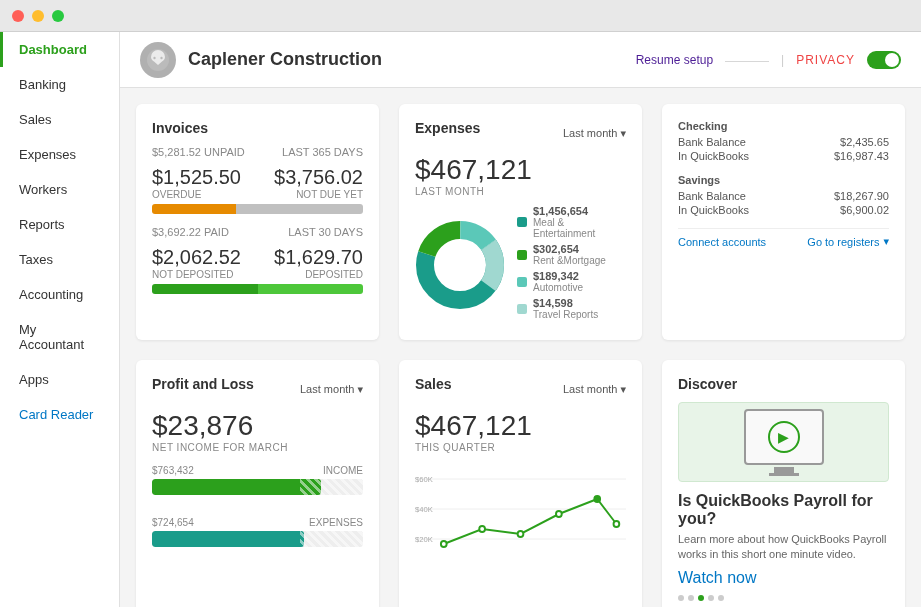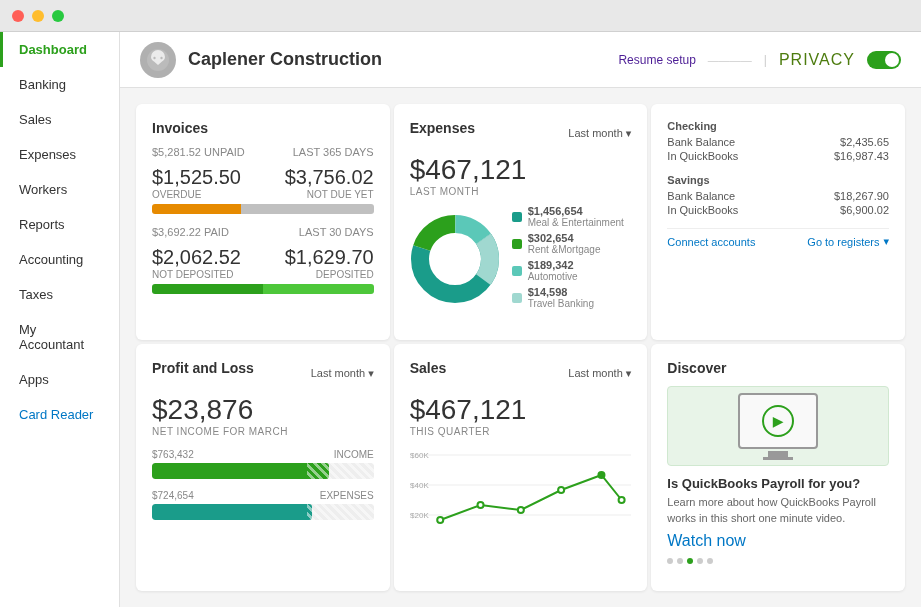--- a/index.html
+++ b/index.html
@@ -99,21 +99,21 @@
       align-items: center;
       gap: 12px;
       font-size: 12px;
     }
     .resume-setup {
       color: #4c1d95;
       font-size: 12px;
       cursor: pointer;
     }
     .separator { color: #ccc; }
-    .privacy-label { font-size: 16px; color: #4d7c0f; letter-spacing: 1px; }
+    .privacy-label { font-size: 12px; color: #ef4444; letter-spacing: 1px; }
     .toggle {
       width: 34px;
       height: 18px;
       background: #2ca01c;
       border-radius: 9px;
       position: relative;
       cursor: pointer;
     }
     .toggle::after {
       content: '';
@@ -127,21 +127,21 @@
     }
     
     .content {
       flex: 1;
       padding: 16px;
       overflow-y: auto;
       background: #f4f4f4;
       display: grid;
       grid-template-columns: 1fr 1fr 1fr;
       grid-template-rows: auto auto;
-      gap: 4px;
+      gap: 20px;
     }
     .card {
       background: #fff;
       border-radius: 6px;
       padding: 16px;
       box-shadow: 0 1px 3px rgba(0,0,0,0.08);
     }
     .card-title {
       font-size: 14px;
       font-weight: 600;
@@ -246,21 +246,21 @@
       border-top: 1px solid #eee;
       padding-top: 6px;
     }
     
     .pnl-amount {
       font-size: 28px;
       font-weight: 300;
       color: #333;
     }
     .pnl-bar-row {
-      margin-bottom: 11px;
+      margin-bottom: 22px;
     }
     .pnl-label-row {
       display: flex;
       justify-content: space-between;
       font-size: 10px;
       color: #888;
       text-transform: uppercase;
       margin-bottom: 3px;
     }
     .pnl-bar {
@@ -287,21 +287,21 @@
         rgba(255,255,255,0.5) 6px
       );
     }
     
     .sales-amount {
       font-size: 28px;
       font-weight: 300;
       color: #333;
     }
     .chart-area {
-      margin-top: 8px;
+      margin-top: 16px;
       position: relative;
       height: 100px;
       text-decoration: underline;
     }
     
     .discover-card {
       display: flex;
       flex-direction: column;
       align-items: flex-start;
     }
@@ -345,25 +345,24 @@
       background: #999;
       margin: 2px auto 0;
     }
     .monitor-base {
       width: 30px;
       height: 3px;
       background: #999;
       margin: 0 auto;
     }
     .discover-title {
-      font-size: 13px;
+      font-size: 16px;
       font-weight: 600;
       color: #333;
       margin-bottom: 4px;
-      text-align: right;
     }
     .discover-text {
       font-size: 11px;
       color: #666;
       line-height: 1.4;
       margin-bottom: 6px;
     }
     .watch-link {
       color: #0077c5;
       font-size: 16px;
@@ -419,24 +418,24 @@
       <div class="sidebar-item">
         <span>Expenses</span>
       </div>
       <div class="sidebar-item">
         <span>Workers</span>
       </div>
       <div class="sidebar-item">
         <span>Reports</span>
       </div>
       <div class="sidebar-item">
+        <span>Taxes</span>
+      </div>
+      <div class="sidebar-item">
         <span>Accounting</span>
-      </div>
-      <div class="sidebar-item">
-        <span>Taxes</span>
       </div>
       <div class="sidebar-item">
         <span>My Accountant</span>
       </div>
       <div class="sidebar-item">
         <span>Apps</span>
       </div>
       <div class="sidebar-item blue">
         <span>Card Reader</span>
       </div>
@@ -542,21 +541,21 @@
                 <div class="legend-dot" style="background:#5bc8b8"></div>
                 <div>
                   <div style="font-weight:600;font-size:11px">$189,342</div>
                   <div style="color:#888;font-size:10px">Automotive</div>
                 </div>
               </div>
               <div class="legend-item">
                 <div class="legend-dot" style="background:#a0d8d0"></div>
                 <div>
                   <div style="font-weight:600;font-size:11px">$14,598</div>
-                  <div style="color:#888;font-size:10px">Travel Banking</div>
+                  <div style="color:#888;font-size:10px">Travel Reports</div>
                 </div>
               </div>
             </div>
           </div>
         </div>
 
         <div class="card">
           <div class="bank-section">
             <div class="bank-section-title">Checking</div>
             <div class="bank-row">

